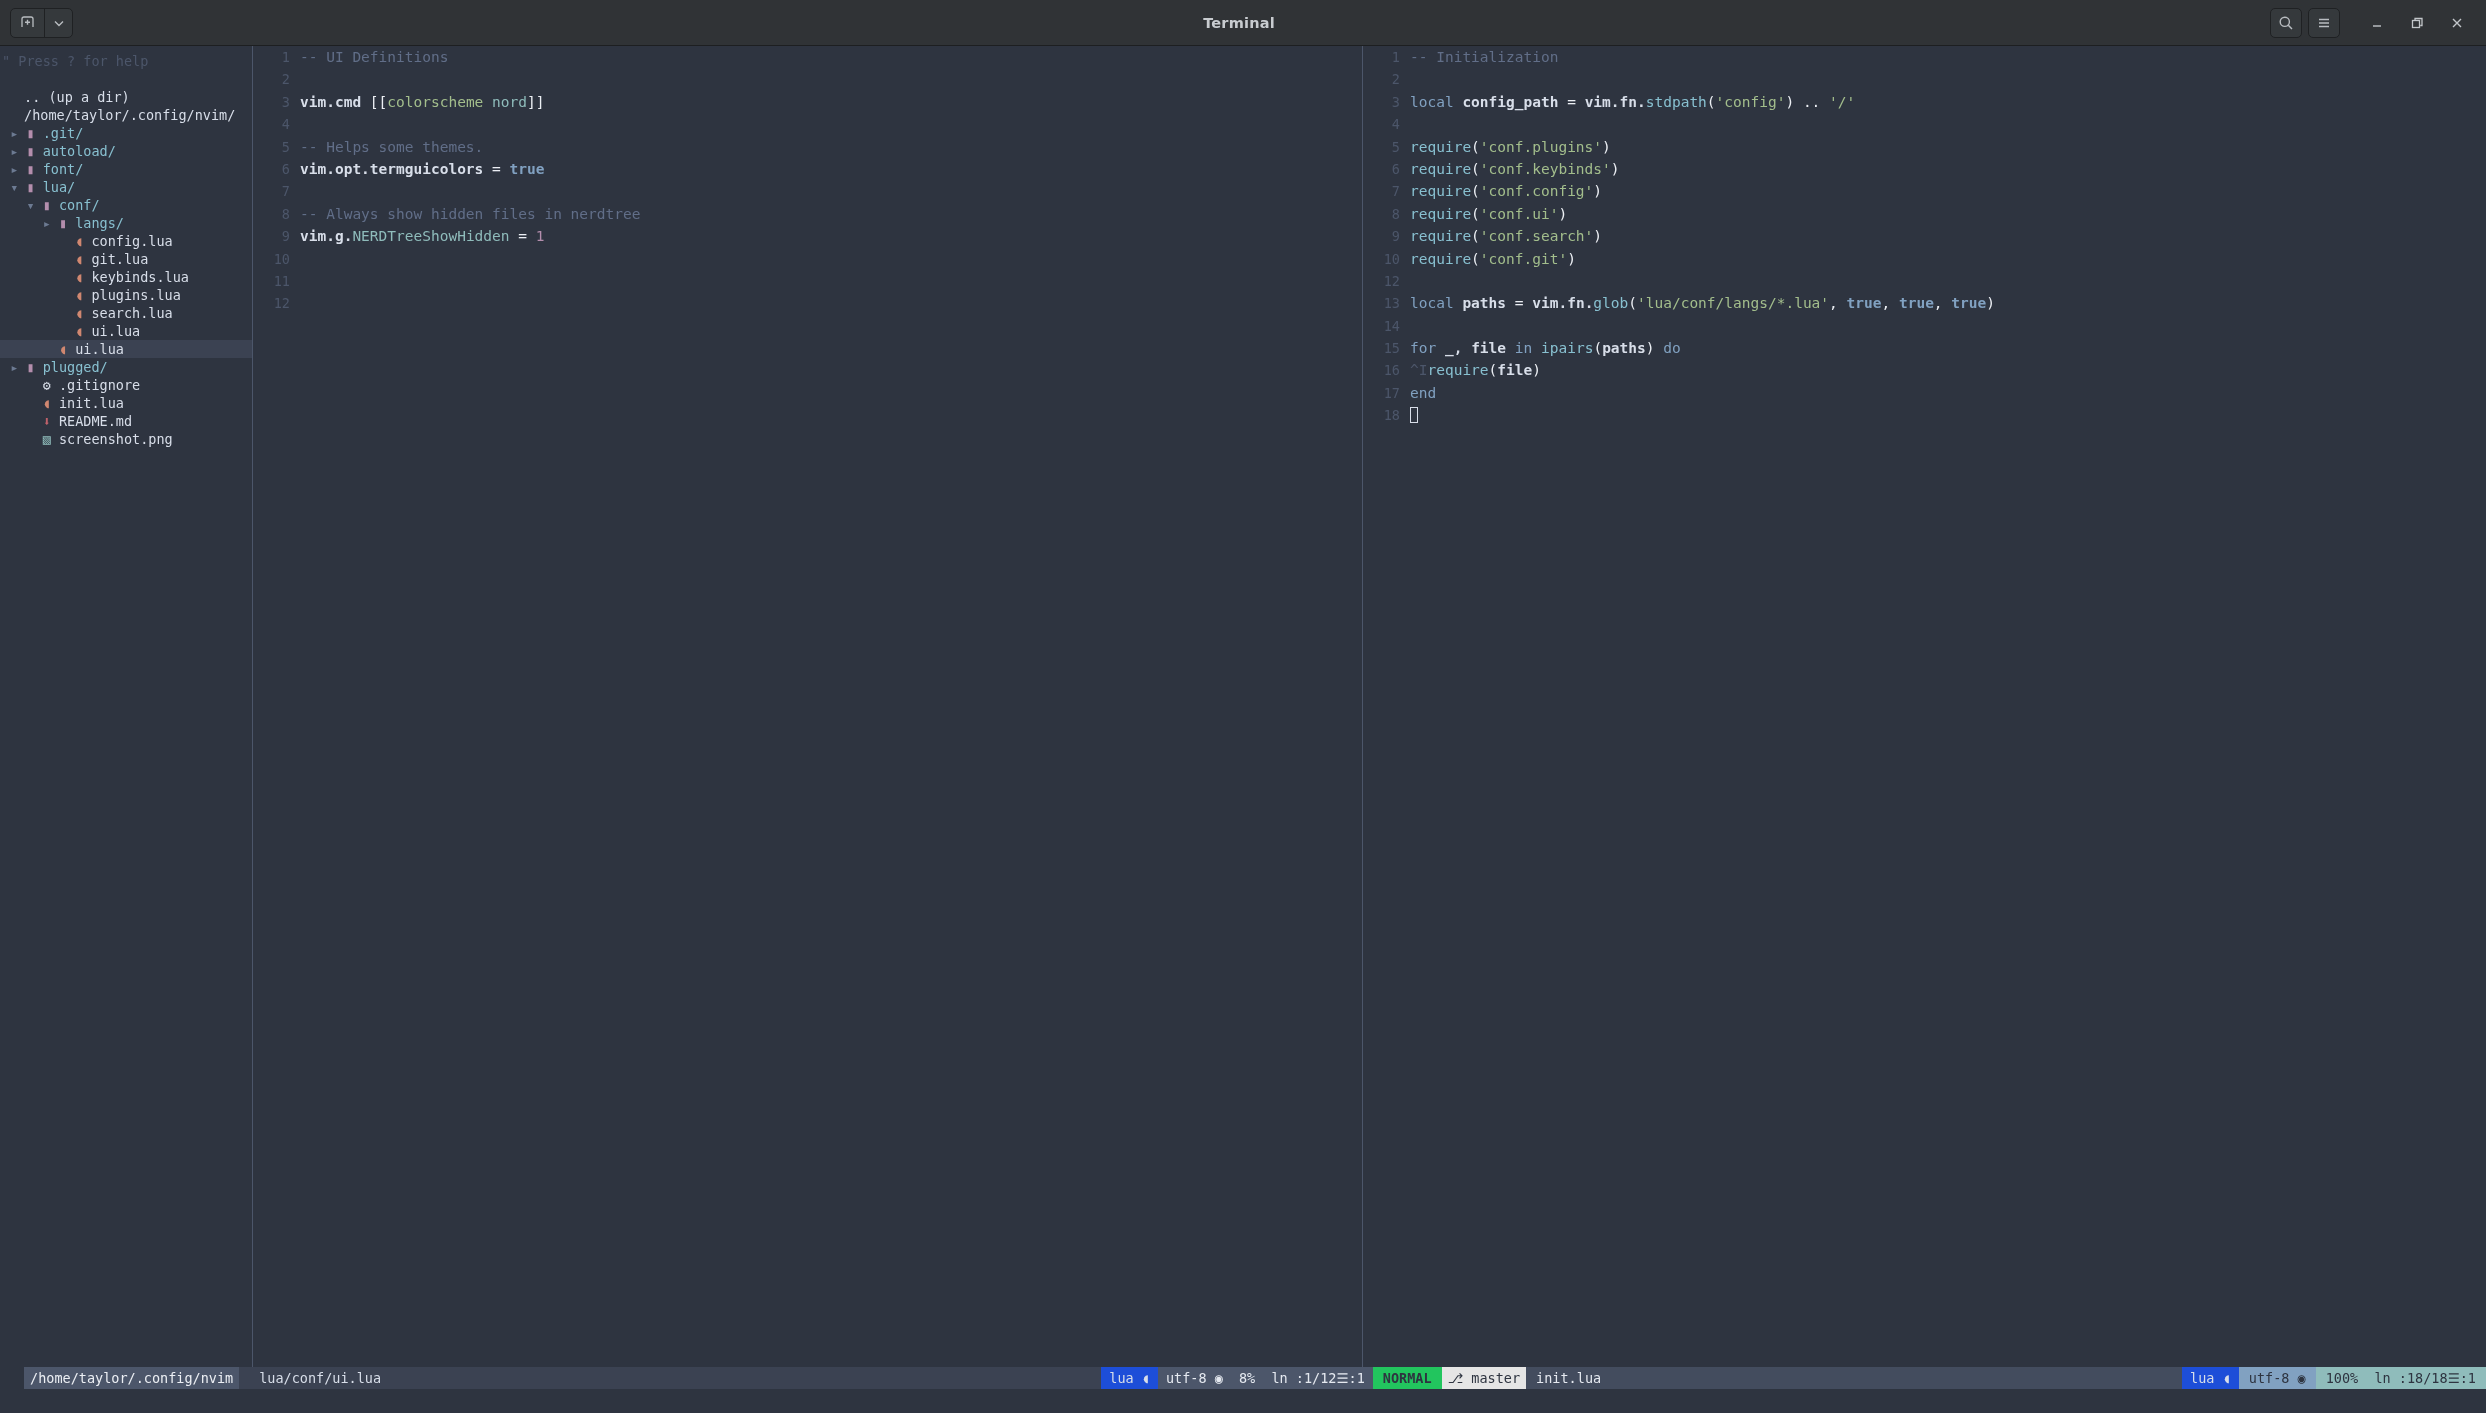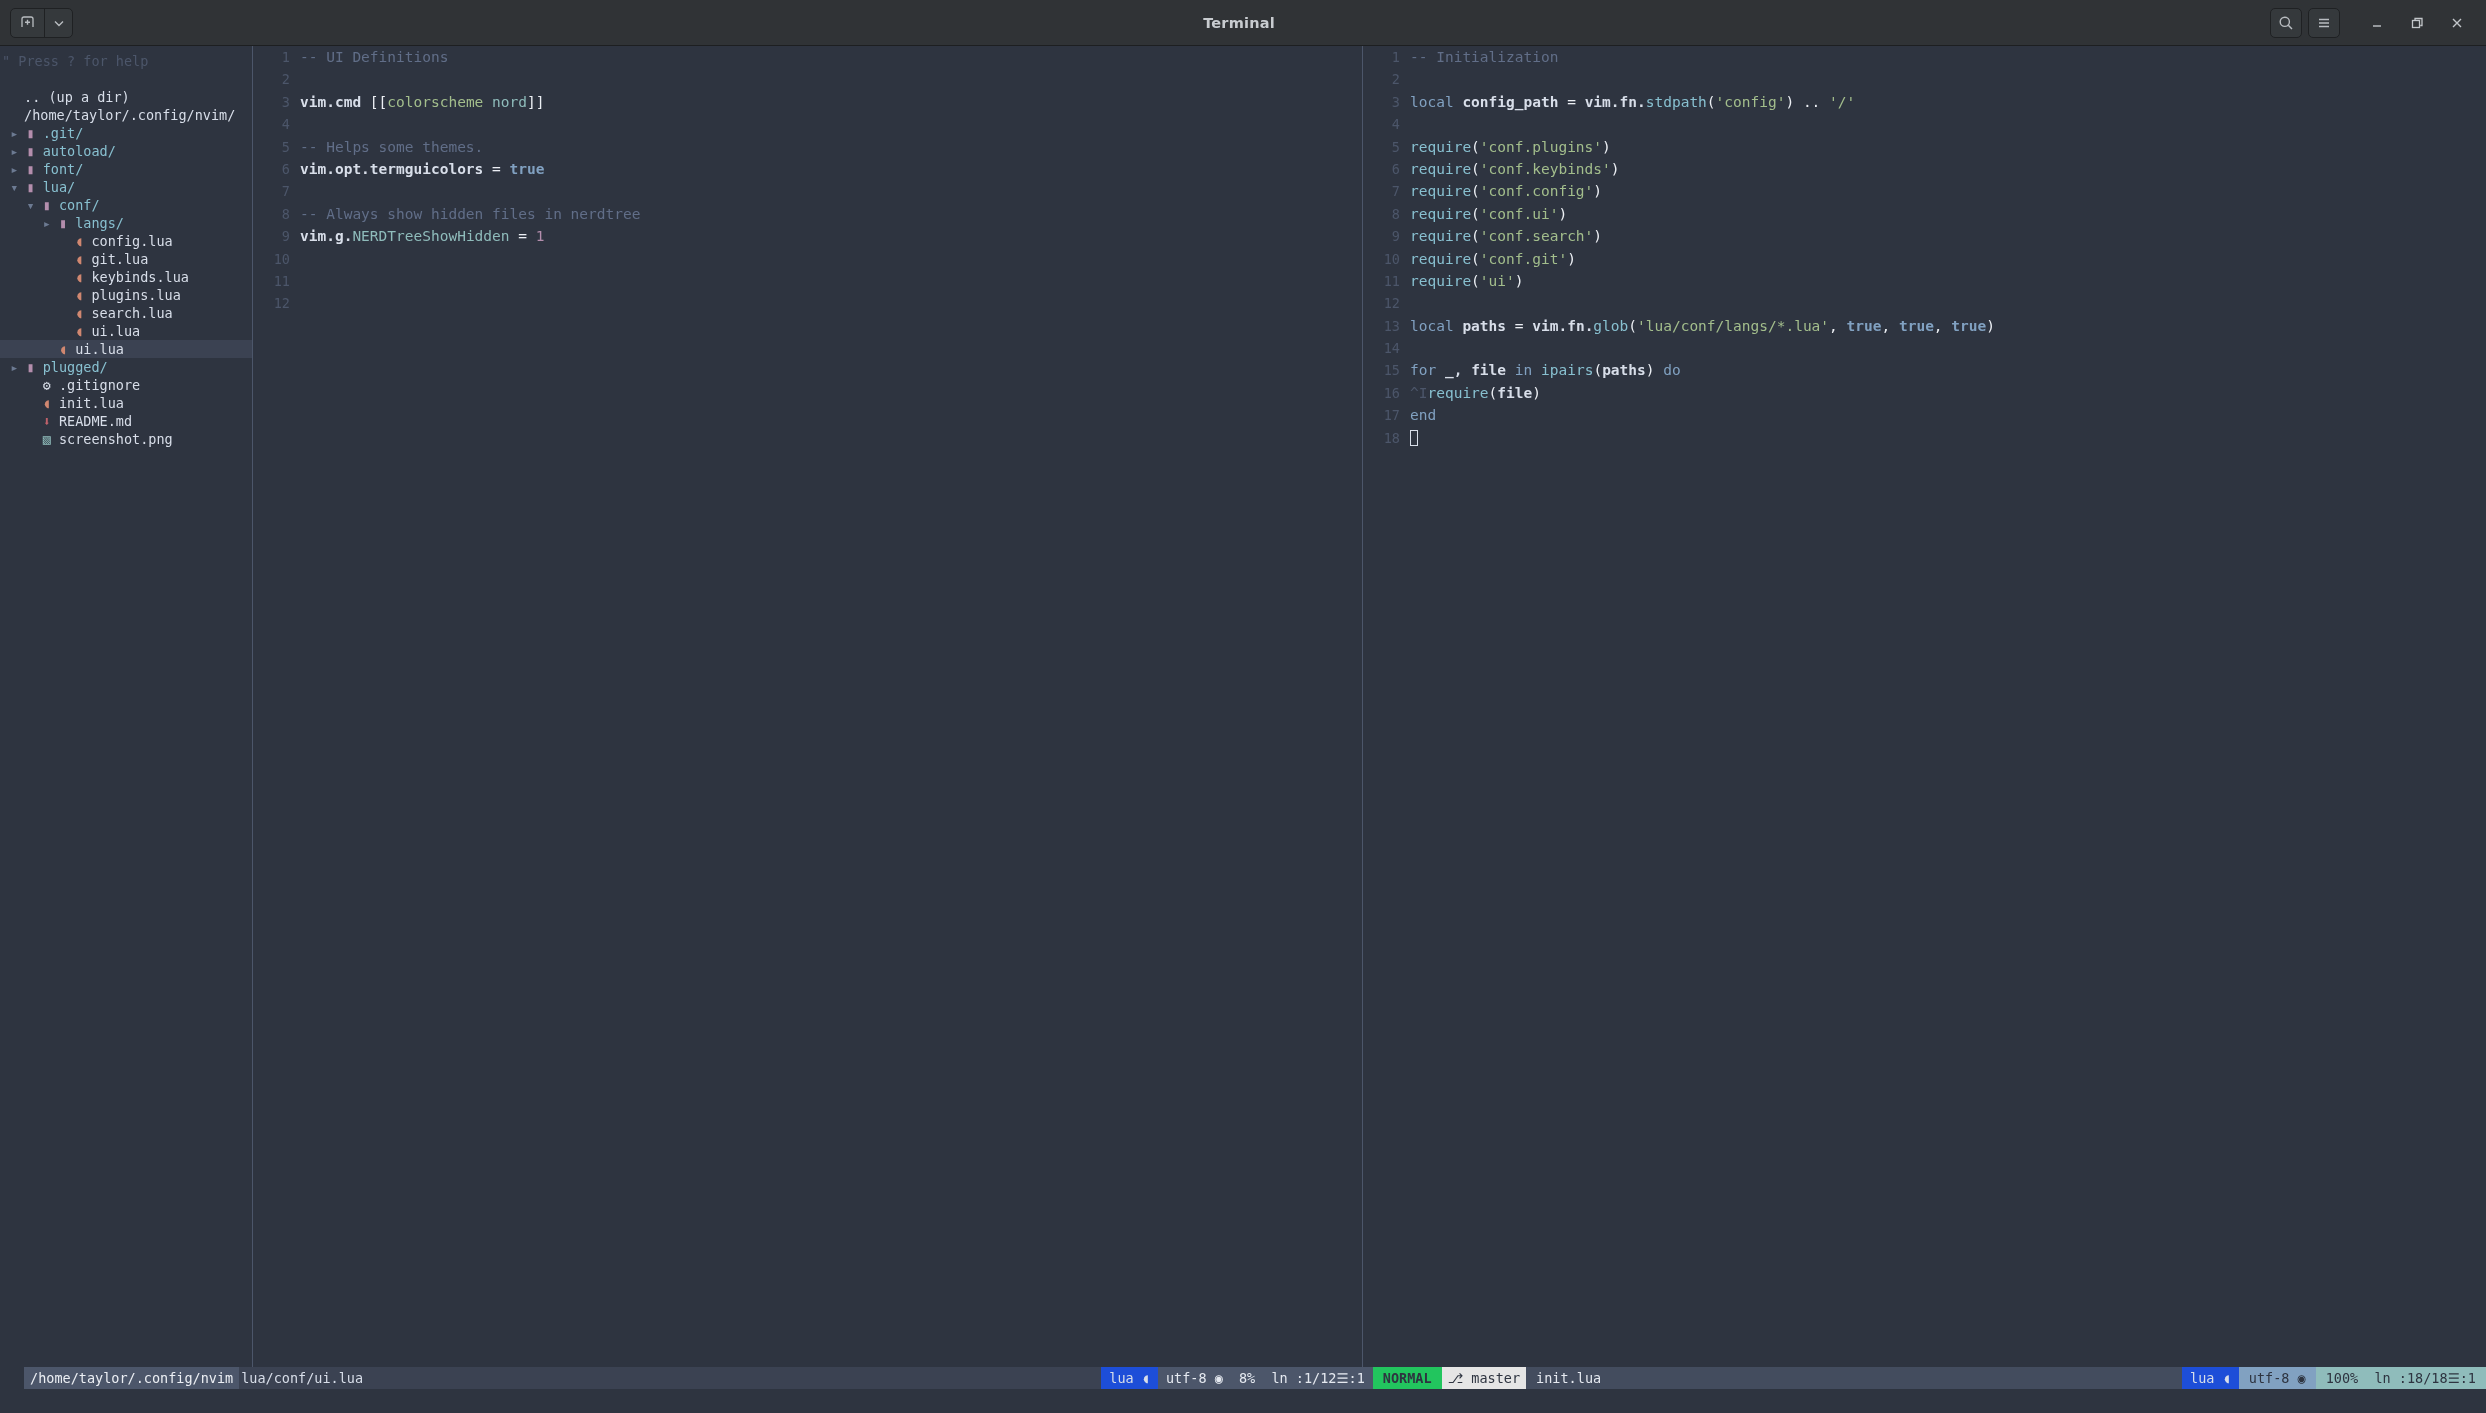--- a/index.html
+++ b/index.html
@@ -115,21 +115,21 @@
     height: 22px; line-height: 22px; font-size: 13.5px;
     display: flex; align-items: stretch; white-space: pre;
   }
   .sl.left  { width: 1362px; margin-left: 24px; }
   .sl.right { width: 1124px; }
   .seg-b  { background: #1d4ed8; color: #d8dee9; padding: 0 8px; }
   .seg-hi { background: #4c566a; color: #e5e9f0; padding: 0 8px; }
   .seg-mode { background: #22c55e; color: #2e3440; font-weight: bold; padding: 0 10px; }
   .seg-branch { background: #e5e5e5; color: #2e3440; padding: 0 6px; }
   .seg-file { background: #434c5e; color: #e5e9f0; padding: 0 10px; flex: 1; }
-  .seg-name { background: #3b4252; color: #d8dee9; padding: 0 2px; flex: 1; }
+  .seg-name { background: #3b4252; color: #d8dee9; padding: 0 20px; flex: 1; }
   .seg-cyan { background: #8fbcbb; color: #2e3440; padding: 0 10px; }
   .seg-blue { background: #81a1c1; color: #2e3440; padding: 0 10px; }
   .seg-pathhi { background: #4c566a; color: #eceff4; padding: 0 6px; }
 </style>
 </head>
 <body>
 
 <div class="headerbar">
   <div class="hb-left">
     <div class="split-btn">
@@ -233,21 +233,20 @@
       <div class="eline"><span class="ln">1</span><span class="c-comment">-- Initialization</span></div>
       <div class="eline"><span class="ln">2</span></div>
       <div class="eline"><span class="ln">3</span><span class="c-kw">local</span><span> </span><span class="c-ident">config_path</span><span class="c-punct"> = </span><span class="c-ident">vim.fn.</span><span class="c-func">stdpath</span><span class="c-punct">(</span><span class="c-str">'config'</span><span class="c-punct">)</span><span class="c-punct"> .. </span><span class="c-str">'/'</span></div>
       <div class="eline"><span class="ln">4</span></div>
       <div class="eline"><span class="ln">5</span><span class="c-func">require</span><span class="c-punct">(</span><span class="c-str">'conf.plugins'</span><span class="c-punct">)</span></div>
       <div class="eline"><span class="ln">6</span><span class="c-func">require</span><span class="c-punct">(</span><span class="c-str">'conf.keybinds'</span><span class="c-punct">)</span></div>
       <div class="eline"><span class="ln">7</span><span class="c-func">require</span><span class="c-punct">(</span><span class="c-str">'conf.config'</span><span class="c-punct">)</span></div>
       <div class="eline"><span class="ln">8</span><span class="c-func">require</span><span class="c-punct">(</span><span class="c-str">'conf.ui'</span><span class="c-punct">)</span></div>
       <div class="eline"><span class="ln">9</span><span class="c-func">require</span><span class="c-punct">(</span><span class="c-str">'conf.search'</span><span class="c-punct">)</span></div>
       <div class="eline"><span class="ln">10</span><span class="c-func">require</span><span class="c-punct">(</span><span class="c-str">'conf.git'</span><span class="c-punct">)</span></div>
-      <div class="eline"><span class="ln">11</span><span class="c-func">require</span><span class="c-punct">(</span><span class="c-str">'ui'</span><span class="c-punct">)</span></div>
       <div class="eline"><span class="ln">12</span></div>
       <div class="eline"><span class="ln">13</span><span class="c-kw">local</span><span> </span><span class="c-ident">paths</span><span class="c-punct"> = </span><span class="c-ident">vim.fn.</span><span class="c-func">glob</span><span class="c-punct">(</span><span class="c-str">'lua/conf/langs/*.lua'</span><span class="c-punct">, </span><span class="c-bool">true</span><span class="c-punct">, </span><span class="c-bool">true</span><span class="c-punct">, </span><span class="c-bool">true</span><span class="c-punct">)</span></div>
       <div class="eline"><span class="ln">14</span></div>
       <div class="eline"><span class="ln">15</span><span class="c-kw">for</span><span> </span><span class="c-ident">_, </span><span class="c-ident">file</span><span> </span><span class="c-kw">in</span><span> </span><span class="c-func">ipairs</span><span class="c-punct">(</span><span class="c-ident">paths</span><span class="c-punct">)</span><span> </span><span class="c-kw">do</span></div>
       <div class="eline"><span class="ln">16</span><span class="c-tab">^I</span><span class="c-func">require</span><span class="c-punct">(</span><span class="c-ident">file</span><span class="c-punct">)</span></div>
       <div class="eline"><span class="ln">17</span><span class="c-kw">end</span></div>
       <div class="eline"><span class="ln">18</span><span class="cursor"></span></div>
     </div>
 
   <div class="status">

